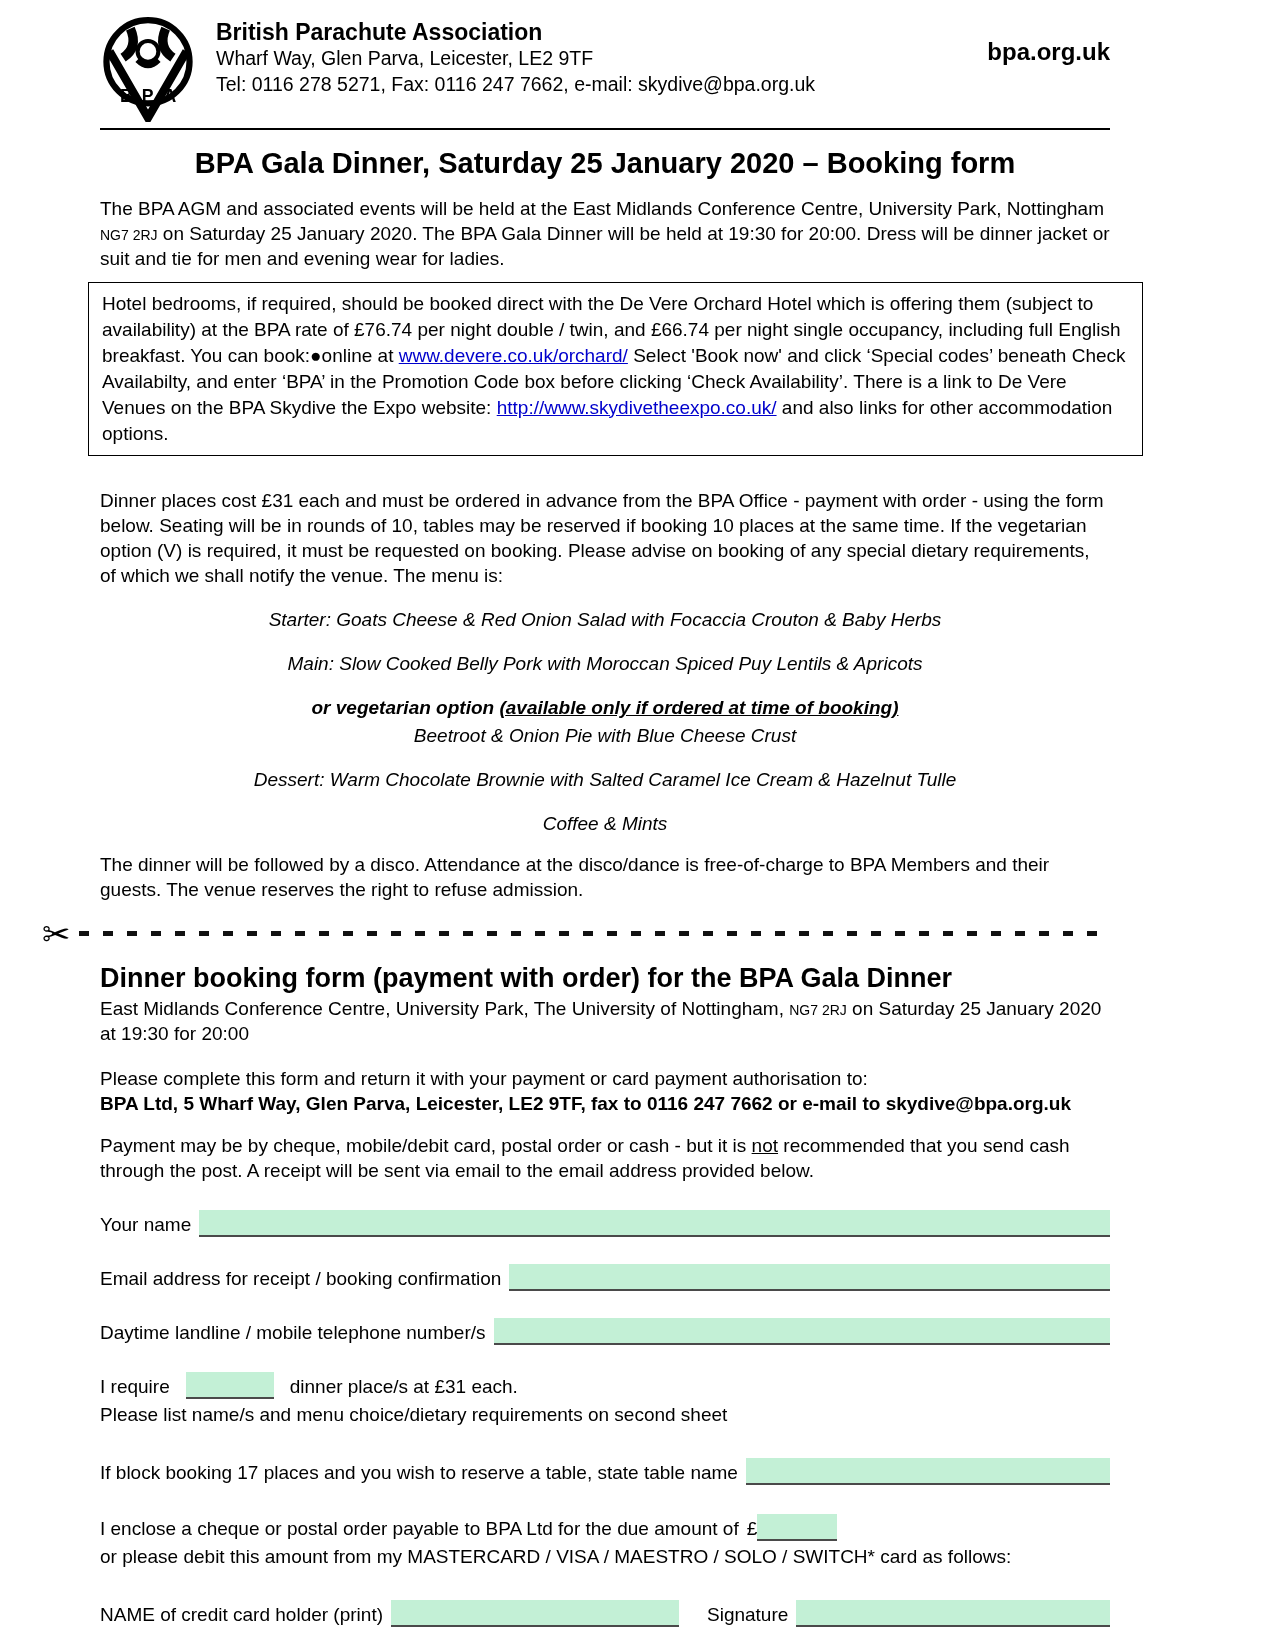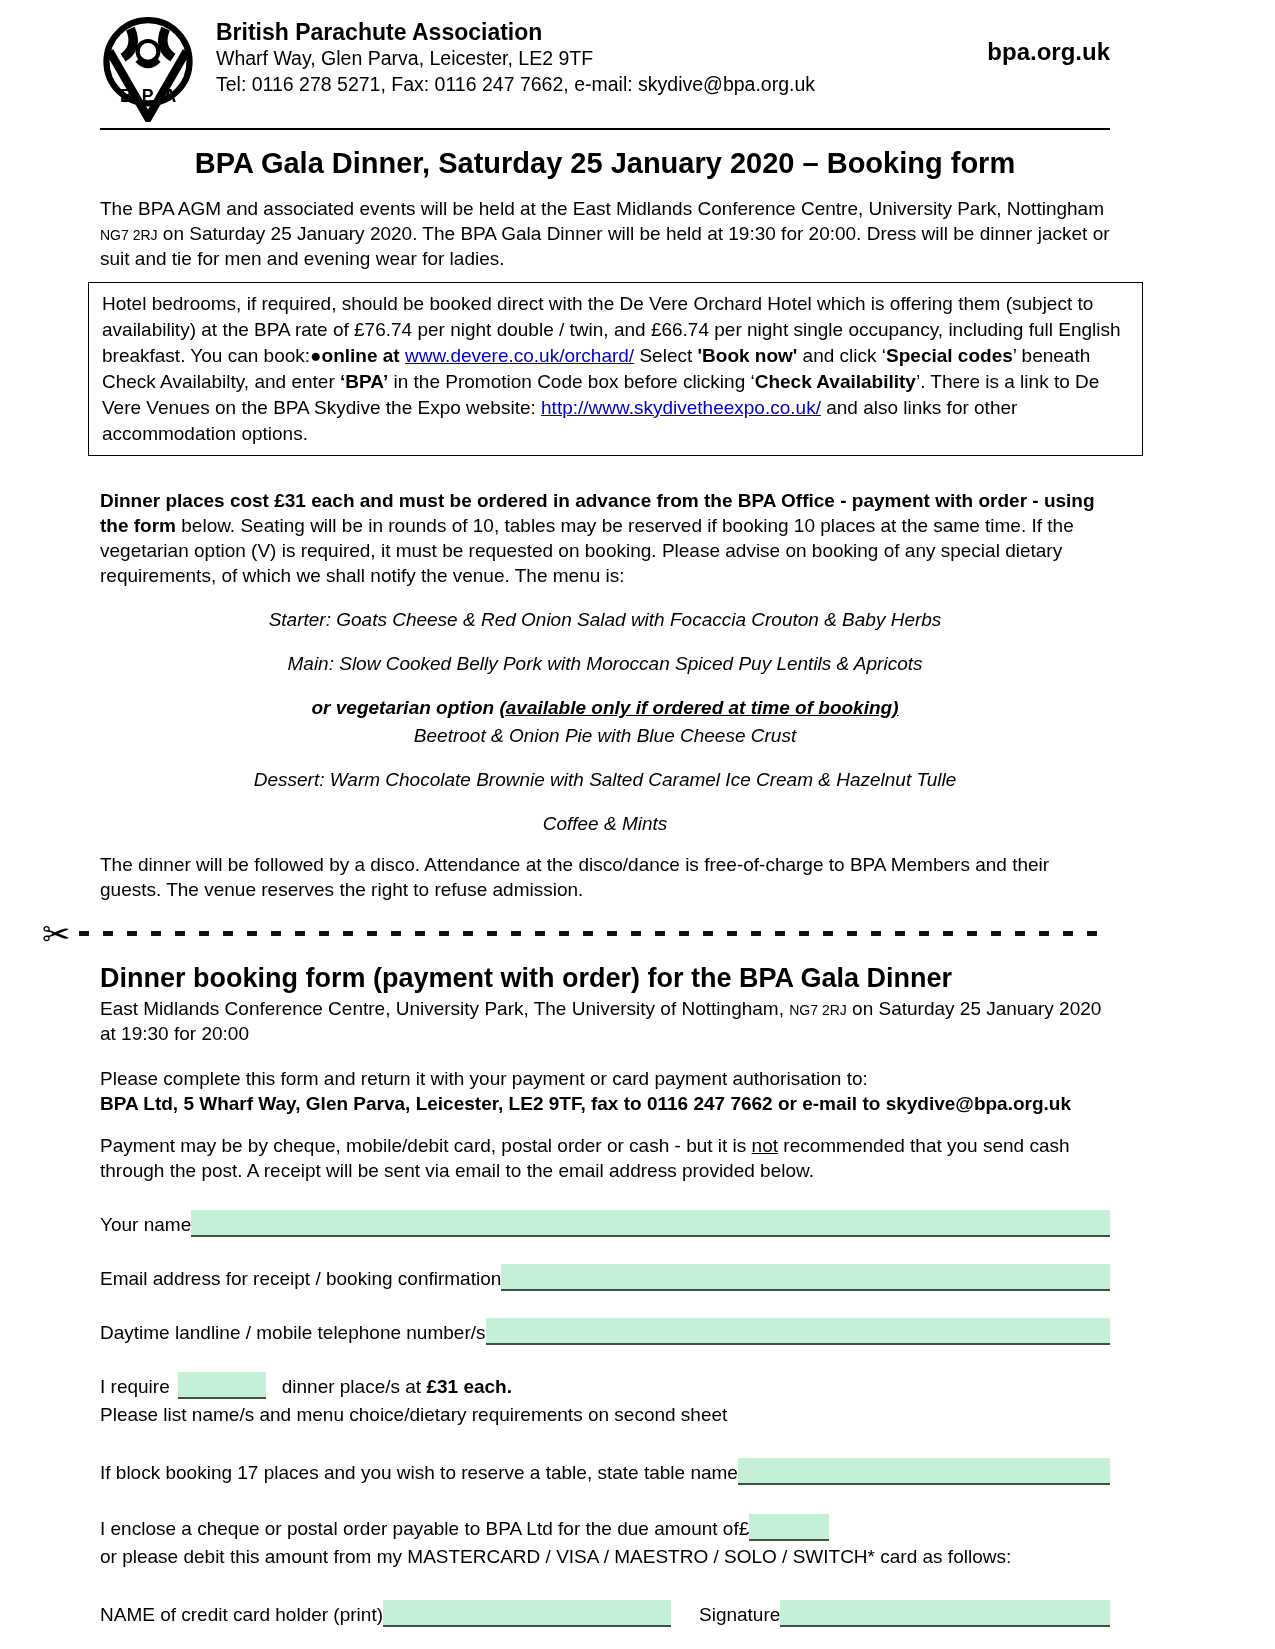--- a/index.html
+++ b/index.html
@@ -17,21 +17,21 @@
   .head-text { flex:1; padding-top:6px; }
   .org-name { font-size:23px; font-weight:bold; margin:0 0 2px 0; line-height:1.05; }
   .addr { font-size:19.5px; }
   .site { font-weight:bold; font-size:24px; padding-top:22px; white-space:nowrap; }
   .rule { border:none; border-top:2.5px solid #000; margin:6px 0 10px 0; }
 
   .doc-title { text-align:center; font-size:29px; font-weight:bold; margin:14px 0 14px 0; }
   p { margin:0; }
   .intro-para { margin-bottom:10px; }
   .small { font-size:14px; }
-  b.run { font-weight:bold; }
+  b.run { font-weight:normal; }
   .u { text-decoration:underline; }
   a.link { color:var(--link); text-decoration:underline; cursor:pointer; }
 
   .hotel-box { border:1.5px solid #000; padding:8px 13px; margin:6px -33px 0 -12px; line-height:1.37; }
 
   .dinner-para { margin-top:32px; }
   .menu-line { text-align:center; font-style:italic; margin-top:19px; }
   .veg-line { font-weight:bold; margin-bottom:0; }
   .veg-dish { margin-top:3px; }
   .disco-para { margin-top:16px; }
@@ -41,21 +41,21 @@
   .dash-line { flex:1; height:5px; margin-left:8px;
     background:repeating-linear-gradient(90deg,#111 0 10px,transparent 10px 24px); }
 
   .booking-heading { font-size:27px; font-weight:bold; margin:12px 0 2px 0; line-height:1.15; }
   .sub-para { margin-bottom:0; }
   .complete-para { margin-top:20px; }
   .return-line { font-weight:bold; }
   .pay-para { margin-top:17px; }
 
   .frow { display:flex; align-items:flex-end; margin-top:27px; }
-  .frow .lbl { white-space:nowrap; }
+  .frow .lbl { white-space:nowrap; padding-right:8px; }
   .field { background:var(--green); border-bottom:2px solid #4a4a4a; height:27px; flex:none; }
   .field.grow { flex:1; }
   .tight { margin-top:3px; }
 </style>
 </head>
 <body>
 
 <div class="page">
 
   <div class="letterhead">

